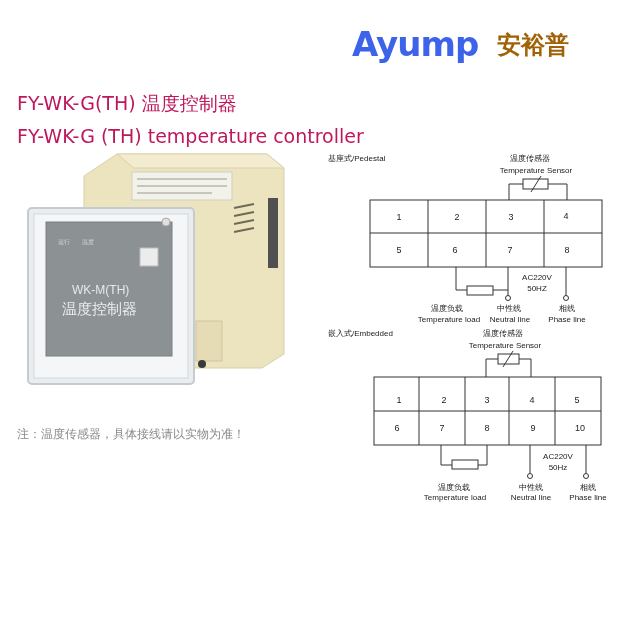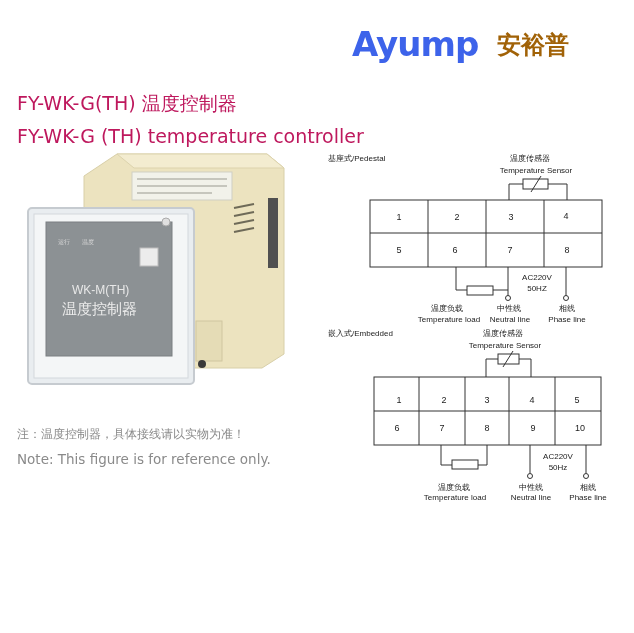--- a/index.html
+++ b/index.html
@@ -54,23 +54,22 @@
     <rect x="24" y="76" width="126" height="134" fill="#8c9194" stroke="#7a7f82"></rect>
     <text x="36" y="98" font-size="6" fill="#d8d8d8">运行</text>
     <text x="60" y="98" font-size="6" fill="#d8d8d8">温度</text>
     <rect x="118" y="102" width="18" height="18" fill="#ececec" stroke="#bdbdbd"></rect>
     <text x="50" y="148" font-size="12" fill="#e8e8e8" font-family="Liberation Serif, serif">WK-M(TH)</text>
     <text x="40" y="168" font-size="15" fill="#ececec">温度控制器</text>
     <circle cx="144" cy="76" r="4" fill="#e0e0e0" stroke="#aaa"></circle>
   </svg>
 </div>
 
-<div class="abs note note-cn">注：温度控制器，具体接线请以实物为准！</div>
+<div class="abs note note-cn">注：温度传感器，具体接线请以实物为准！</div>
 <div class="abs note note-en">
-  <div>Note: This figure is for reference only.</div>
 </div>
 
 <svg class="abs" style="left:0;top:0" width="634" height="633" viewBox="0 0 634 633">
   <g font-size="8" fill="#222" stroke="none">
 
     <text x="328" y="161" font-size="8">基座式/Pedestal</text>
     <text x="530" y="161" text-anchor="middle" font-size="8">温度传感器</text>
     <text x="536" y="173" text-anchor="middle" font-size="8">Temperature Sensor</text>
   </g>
   <g stroke="#333" stroke-width="1" fill="none">

